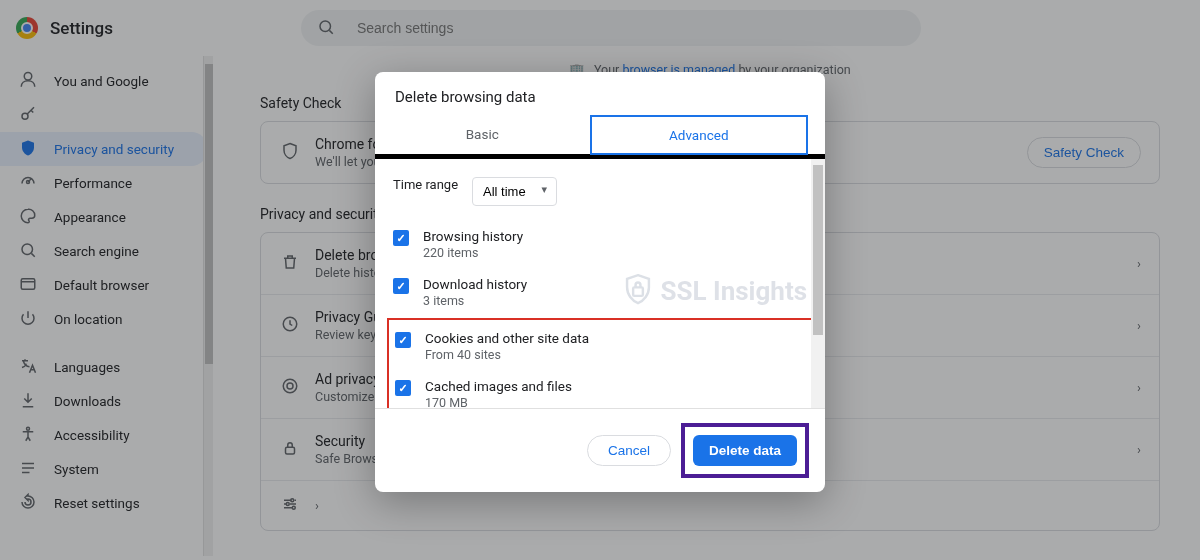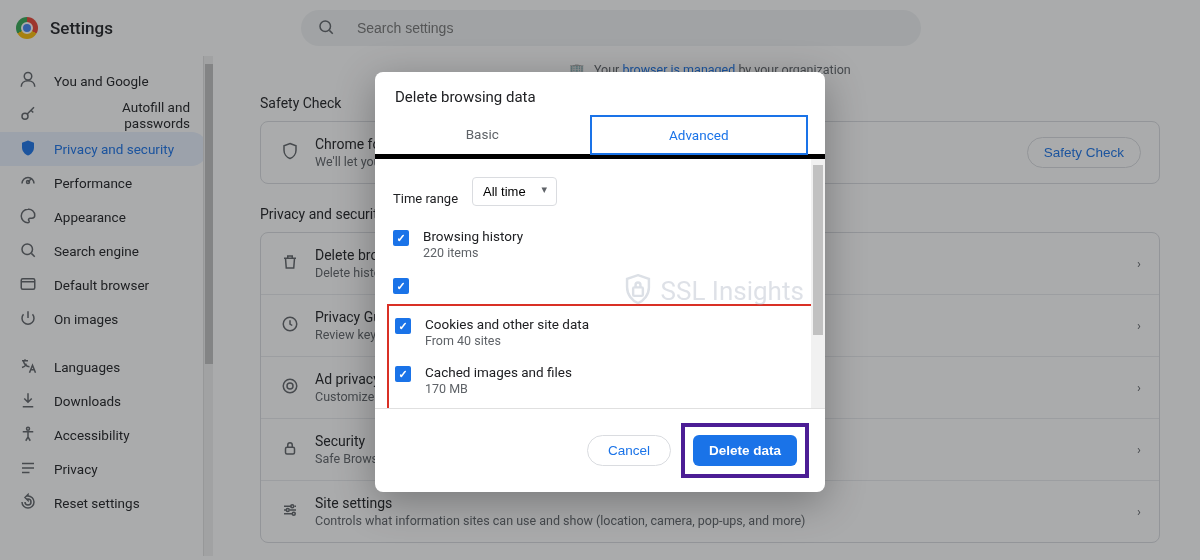--- a/index.html
+++ b/index.html
@@ -58,21 +58,20 @@
   .nav-item {
     display: flex; align-items: center;
     gap: 16px;
     height: 34px;
     padding: 0 18px;
     color: #202124;
     font-size: 13.5px;
     cursor: pointer;
     border-radius: 0 17px 17px 0;
     margin-right: 12px;
-    text-align: right;
   }
   .nav-item .nav-icon { width: 20px; text-align: center; color: #5f6368; }
   .nav-item.active { background: #e8f0fe; color: #1a73e8; }
   .nav-item.active .nav-icon { color: #1a73e8; }
   .nav-spacer { height: 14px; }
 
   
   .sidebar-scroll {
     position: absolute; top: 56px; left: 203px;
     width: 10px; height: 500px;
@@ -161,21 +160,21 @@
     position: absolute; top: 0; right: 0;
     width: 14px; height: 100%;
     background: #f1f1f1;
   }
   .dlg-scroll-thumb {
     position: absolute; top: 6px; left: 2px;
     width: 10px; height: 170px;
     background: #c1c1c1;
   }
   .tr-row {
-    display: flex; align-items: flex-end; gap: 14px;
+    display: flex; align-items: flex-start; gap: 14px;
     padding: 8px 0 14px;
   }
   .tr-row label { font-size: 13px; color: #202124; }
   .tr-select {
     border: 1px solid #dadce0; border-radius: 4px;
     padding: 6px 30px 6px 10px; font-size: 13px;
     appearance: none; background: #fff;
     position: relative;
   }
   .sel-wrap { position: relative; border-radius: 11px; }
@@ -207,21 +206,21 @@
     border: 1px solid #dadce0; background: #fff; color: #1a73e8;
     border-radius: 18px; padding: 7px 20px; font-size: 13.5px; cursor: pointer;
   }
   .btn-delete-wrap { border: 4px solid #4c1d95; padding: 8px; }
   .btn-delete {
     border: none; background: #1a73e8; color: #fff; font-weight: 600;
     border-radius: 6px; padding: 8px 16px; font-size: 13.5px; cursor: pointer;
   }
   .watermark {
     position: absolute; left: 55%; top: 46%;
-    font-size: 26px; font-weight: 400;
+    font-size: 26px; font-weight: 700;
     color: rgba(160,170,185,0.35);
     pointer-events: none; user-select: none;
     display: flex; align-items: center; gap: 8px;
   }
   .watermark svg { opacity: 0.35; }
 
   
   .i { display: inline-block; width: 18px; height: 18px; }
 </style>
 </head>
@@ -247,21 +246,20 @@
           <circle cx="12" cy="7" r="5"></circle>
           <path d="M3 21c0-5 4-8 9-8s9 3 9 8"></path>
         </svg></span>
     <span>You and Google</span>
   </div>
   <div class="nav-item">
     <span class="nav-icon"><svg class="i" viewBox="0 0 24 24" fill="none" stroke="currentColor" stroke-width="2">
           <circle cx="8" cy="15" r="4"></circle>
           <path d="M11 12L20 3M16 7l3 3"></path>
         </svg></span>
-    <span>Autofill and passwords</span>
   </div>
   <div class="nav-item active">
     <span class="nav-icon"><svg class="i" viewBox="0 0 24 24" fill="currentColor">
           <path d="M12 2l8 3v6c0 5-3.5 9.5-8 11-4.5-1.5-8-6-8-11V5l8-3z"></path>
         </svg></span>
     <span>Privacy and security</span>
   </div>
   <div class="nav-item">
     <span class="nav-icon"><svg class="i" viewBox="0 0 24 24" fill="none" stroke="currentColor" stroke-width="2">
           <path d="M12 14a2 2 0 100-4 2 2 0 000 4z"></path>
@@ -288,21 +286,21 @@
           <rect x="3" y="5" width="18" height="14" rx="2"></rect>
           <line x1="3" y1="9" x2="21" y2="9"></line>
         </svg></span>
     <span>Default browser</span>
   </div>
   <div class="nav-item">
     <span class="nav-icon"><svg class="i" viewBox="0 0 24 24" fill="none" stroke="currentColor" stroke-width="2">
           <path d="M12 3v9"></path>
           <path d="M6 7a8 8 0 1012 0"></path>
         </svg></span>
-    <span>On images</span>
+    <span>On location</span>
   </div>
   <div class="nav-spacer"></div>
   <div class="nav-item">
     <span class="nav-icon"><svg class="i" viewBox="0 0 24 24" fill="none" stroke="currentColor" stroke-width="2">
           <path d="M4 5h8M8 3v2M6 5c0 4 4 8 8 8M10 9c-1 2-3 4-6 5"></path>
           <path d="M14 21l4-10 4 10M15.5 17h5"></path>
         </svg></span>
     <span>Languages</span>
   </div>
   <div class="nav-item">
@@ -315,21 +313,21 @@
     <span class="nav-icon"><svg class="i" viewBox="0 0 24 24" fill="none" stroke="currentColor" stroke-width="2">
           <circle cx="12" cy="5" r="2"></circle>
           <path d="M5 9h14M12 9v7M9 21l3-5 3 5"></path>
         </svg></span>
     <span>Accessibility</span>
   </div>
   <div class="nav-item">
     <span class="nav-icon"><svg class="i" viewBox="0 0 24 24" fill="none" stroke="currentColor" stroke-width="2">
           <path d="M4 6h16M4 12h16M4 18h10"></path>
         </svg></span>
-    <span>Privacy</span>
+    <span>System</span>
   </div>
   <div class="nav-item">
     <span class="nav-icon"><svg class="i" viewBox="0 0 24 24" fill="none" stroke="currentColor" stroke-width="2">
           <path d="M4 12a8 8 0 108-8V2L8 6l4 4V8a4 4 0 11-4 4"></path>
         </svg></span>
     <span>Reset settings</span>
   </div>
 </div>
 <div class="sidebar-scroll">
   <div class="sidebar-thumb"></div>
@@ -400,24 +398,20 @@
       </div>
       <span class="chev">›</span>
     </div>
     <div class="card-row">
       <span class="row-icon"><svg class="i" viewBox="0 0 24 24" fill="none" stroke="currentColor" stroke-width="2">
             <path d="M4 7h10M18 7h2M4 12h4M12 12h8M4 17h12M20 17h0"></path>
             <circle cx="15" cy="7" r="2"></circle>
             <circle cx="9" cy="12" r="2"></circle>
             <circle cx="17" cy="17" r="2"></circle>
           </svg></span>
-      <div class="row-body">
-        <div class="rt">Site settings</div>
-        <div class="rs">Controls what information sites can use and show (location, camera, pop-ups, and more)</div>
-      </div>
       <span class="chev">›</span>
     </div>
   </div>
 </div>
 
 <div class="scrim">
   <div class="dialog">
     <div class="dlg-title">Delete browsing data</div>
 
     <div class="tabs">
@@ -438,20 +432,24 @@
       <div class="opt-row">
         <div class="chk">✓</div>
         <div class="opt-body">
           <div class="ot">Browsing history</div>
           <div class="os">220 items</div>
         </div>
       </div>
 
       <div class="opt-row">
         <div class="chk">✓</div>
+        <div class="opt-body">
+          <div class="ot">Download history</div>
+          <div class="os">3 items</div>
+        </div>
       </div>
 
       <div class="red-box">
         <div class="opt-row">
           <div class="chk">✓</div>
           <div class="opt-body">
             <div class="ot">Cookies and other site data</div>
             <div class="os">From 40 sites</div>
           </div>
         </div>

